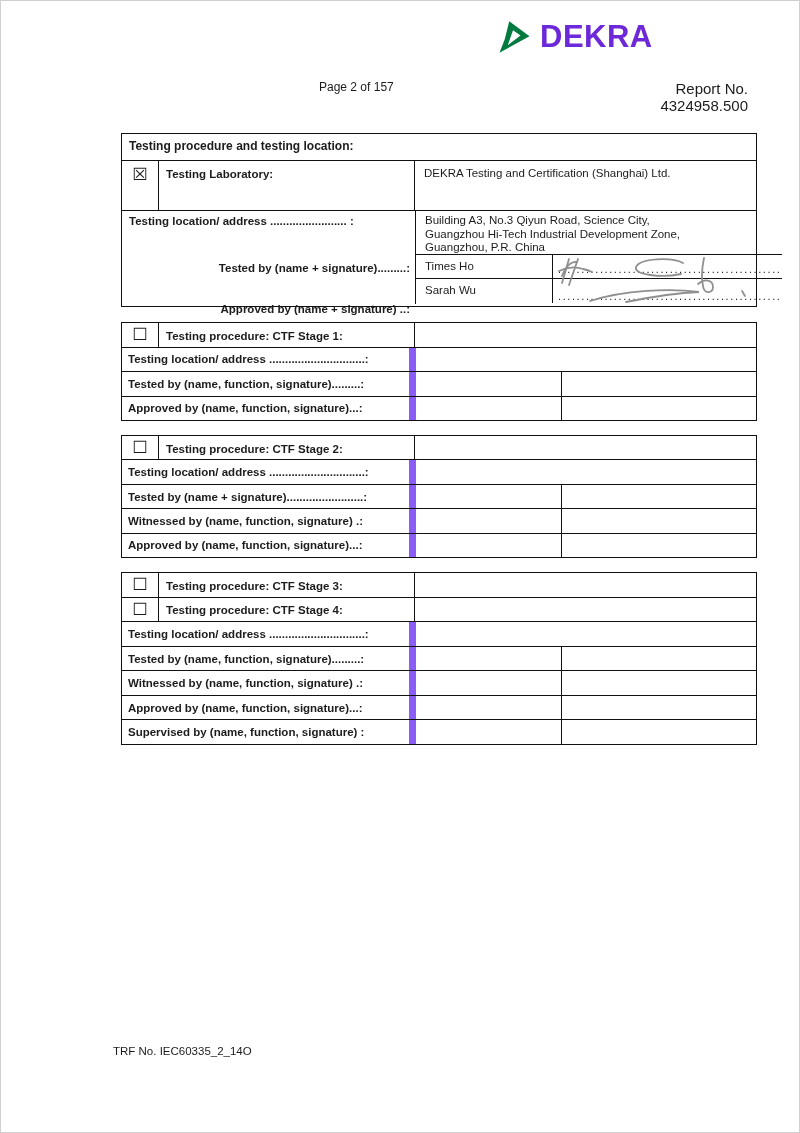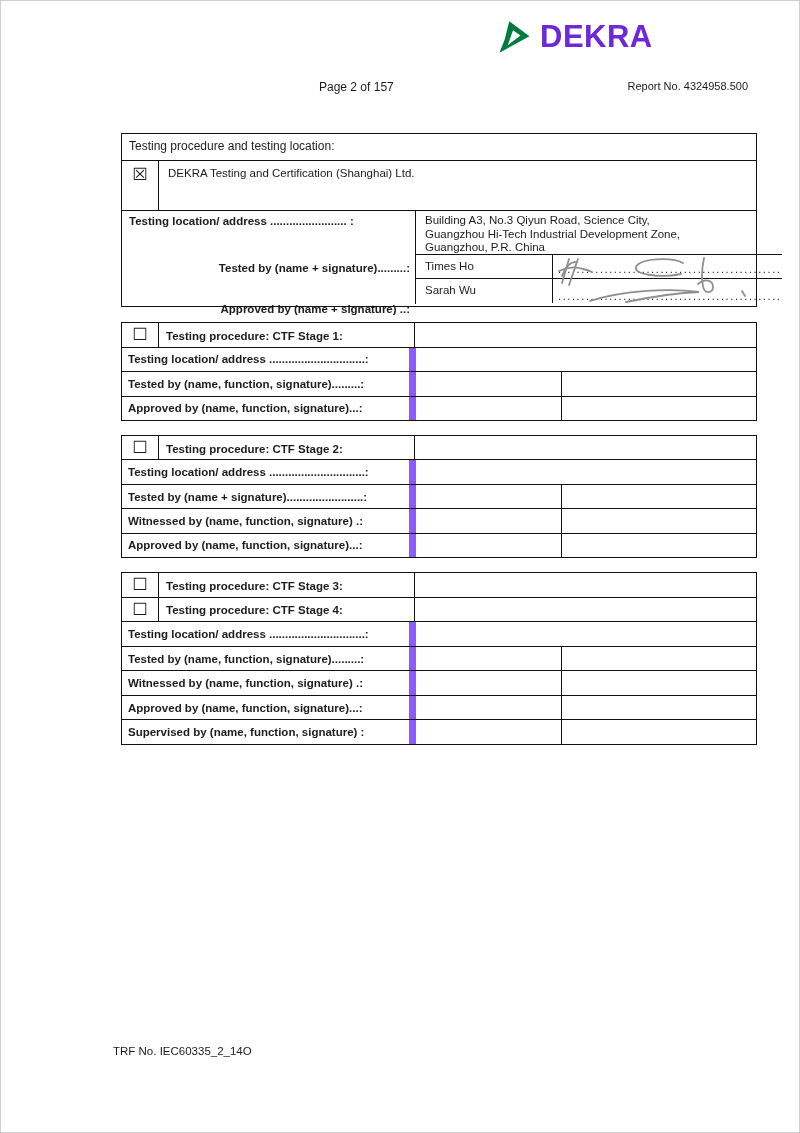--- a/index.html
+++ b/index.html
@@ -12,35 +12,35 @@
     color:#1c1c1c;
     margin:0 auto;
     overflow:hidden;
     border:1px solid #cfcfcf;
   }
   
   .logo { position:absolute; top:18px; left:497px; display:flex; align-items:center; gap:9px; }
   .logo-icon svg { display:block; }
   .logo-text { font-size:31px; font-weight:bold; letter-spacing:0.5px; line-height:36px; }
   .page-info { position:absolute; top:79px; left:318px; font-size:12px; }
-  .report-no { position:absolute; top:79px; left:607px; width:140px; text-align:right; font-size:11px; }
+  .report-no { position:absolute; top:79px; left:607px; width:140px; text-align:right; font-size:15px; }
 
   
   .sec { position:absolute; left:120px; width:636px; border:1.8px solid #111; background:#fff; display:flex; flex-direction:column; }
   .r { display:flex; align-items:stretch; border-top:1px solid #111; flex:1; }
   .r.first { border-top:none; }
   .cb-cell { width:37px; border-right:1px solid #111; display:flex; align-items:center; justify-content:center; flex:none; }
   .cb-glyph { font-size:17px; line-height:1; font-family:"DejaVu Sans",sans-serif; }
   .lbl-cell { width:256px; border-right:1px solid #111; padding:4px 4px 2px 7px; font-weight:bold; font-size:11.5px; display:flex; align-items:center; flex:none; }
   .full-lbl { width:294px; border-right:7px solid #8b5cf6; padding:2px 4px 2px 6px; font-weight:bold; font-size:11.5px; display:flex; align-items:center; flex:none; }
   .val { flex:1; }
   .val1 { width:146px; border-right:1px solid #111; flex:none; }
 
   
-  .s1-title { height:26px; border-top:none; font-weight:normal; font-size:12px; padding:5px 0 0 7px; flex:none; display:block; }
+  .s1-title { height:26px; border-top:none; font-weight:bold; font-size:12px; padding:5px 0 0 7px; flex:none; display:block; }
   .s1-labrow { height:50px; border-top:1px solid #111; display:flex; flex:none; }
   .s1-labrow .cb-cell { align-items:flex-start; padding-top:5px; }
   .s1-labrow .lbl-cell { align-items:flex-start; padding-top:7px; }
   .s1-lab-val { flex:1; padding:5px 6px 0 9px; font-size:11.5px; line-height:14px; }
   .s1-body { border-top:1px solid #111; display:flex; flex:none; height:94px; }
   .s1-left { width:294px; border-right:1px solid #111; position:relative; flex:none; }
   .s1-loc-lbl { position:absolute; top:4px; left:7px; right:4px; font-weight:bold; font-size:11.5px; }
   .s1-ind-lbl { position:absolute; right:5px; font-weight:bold; font-size:11.5px; white-space:nowrap; }
   .s1-right { flex:1; display:flex; flex-direction:column; position:relative; }
   .addr { height:44px; border-bottom:1px solid #111; padding:3px 4px 0 9px; font-size:11.5px; line-height:13.5px; flex:none; }
@@ -72,20 +72,21 @@
   <div class="page-info">Page 2 of 157</div>
   <div class="report-no">Report No. 4324958.500</div>
 
   <div class="sec" style="top:132px; height:174px;">
     <div class="s1-title">Testing procedure and testing location:</div>
 
     <div class="s1-labrow">
       <div class="cb-cell">
         <span class="cb-glyph">☒</span>
       </div>
+      <div class="lbl-cell">Testing Laboratory:</div>
       <div class="s1-lab-val">
         <div>DEKRA Testing and Certification (Shanghai) Ltd.</div>
       </div>
     </div>
 
     <div class="s1-body">
       <div class="s1-left">
         <div class="s1-loc-lbl">Testing location/ address ........................ :</div>
         <div class="s1-ind-lbl" style="top:51px;margin-left:36px;">Tested by (name + signature).........:</div>
         <div class="s1-ind-lbl" style="top:92px;">Approved by (name + signature) ..:</div>

